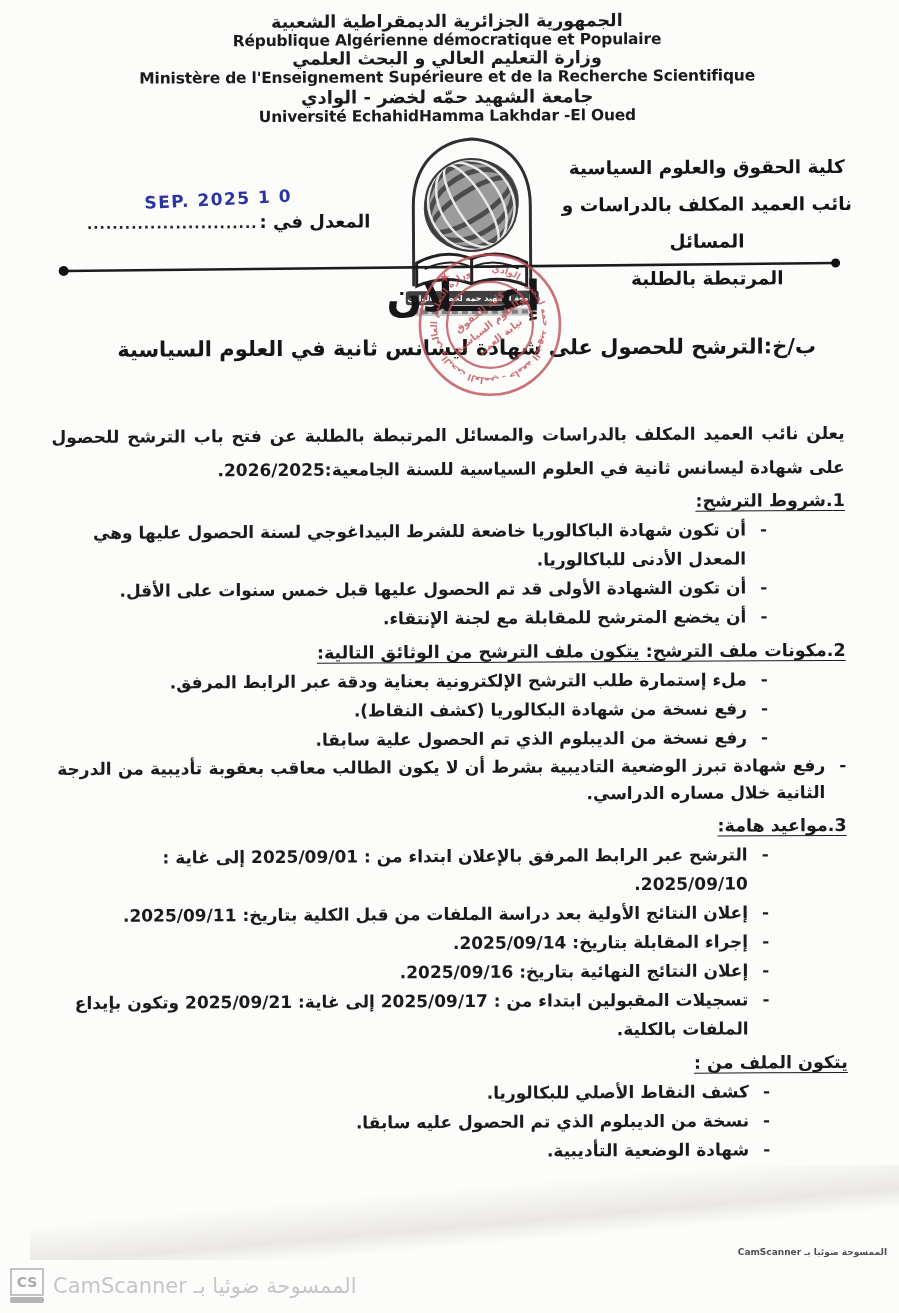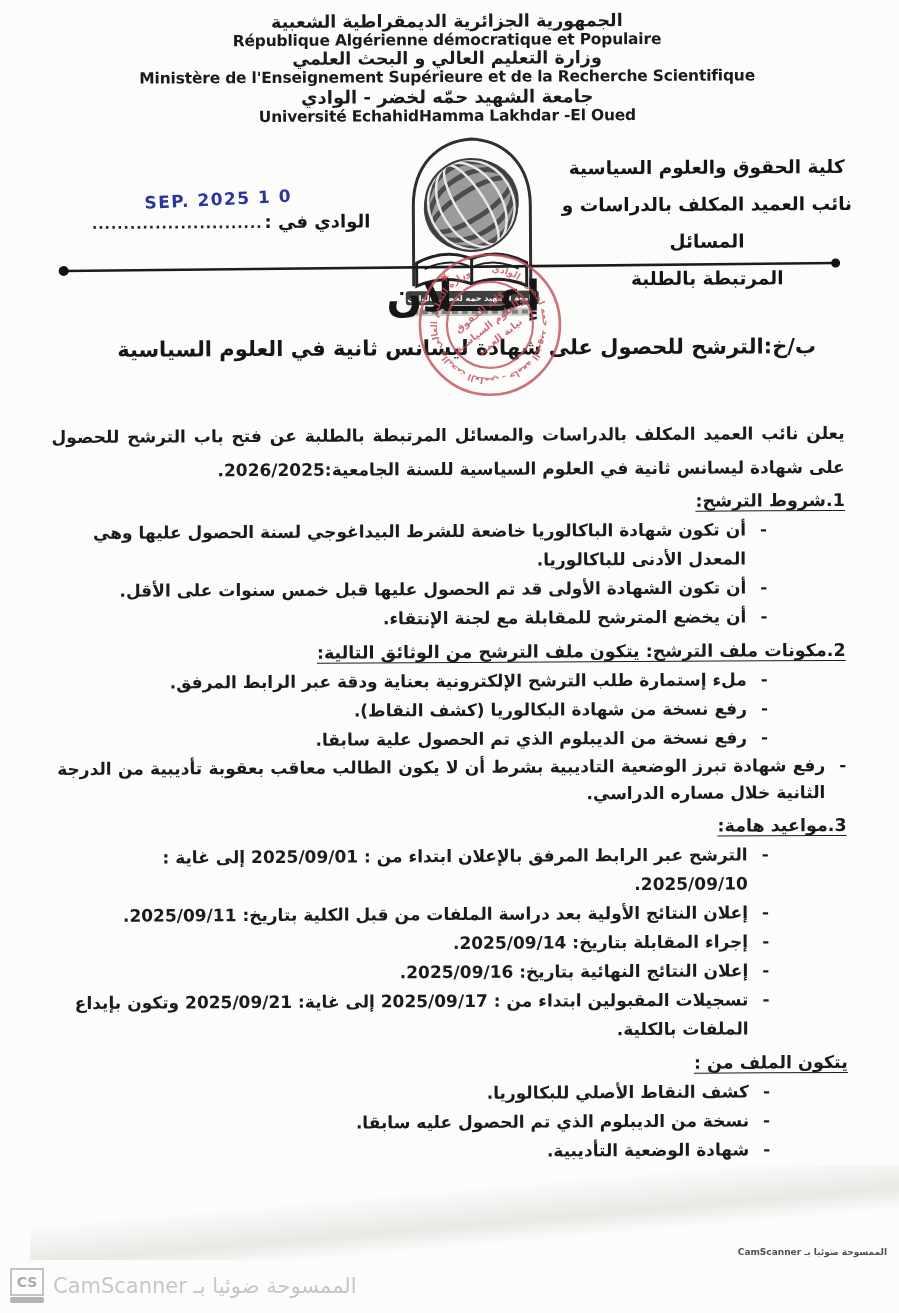--- a/index.html
+++ b/index.html
@@ -103,21 +103,21 @@
 
     <div class="college-block">
       <div>كلية الحقوق والعلوم السياسية</div>
       <div>نائب العميد المكلف بالدراسات و المسائل</div>
       <div>المرتبطة بالطلبة</div>
     </div>
 
     <div class="date-block">
       <span class="date-stamp">0 1 SEP. 2025</span>
       <div class="place-line">
-        <span>الوادي في :</span>
+        <span>المعدل في :</span>
         <span class="dots">......................................</span>
       </div>
     </div>
 
     <svg class="logo" width="155" height="196" viewBox="0 0 155 196">
       <path d="M19 158 L19 78 C19 38 43 13 77.5 11 C112 13 136 38 136 78 L136 158" fill="none" stroke="#2f2f2f" stroke-width="3"></path>
       <g>
         <circle cx="77" cy="77" r="46" fill="#9b9b9b"></circle>
         <g fill="none" stroke="#4c4c4c" stroke-width="5">
           <ellipse cx="77" cy="77" rx="46" ry="14" transform="rotate(-32 77 77)"></ellipse>

